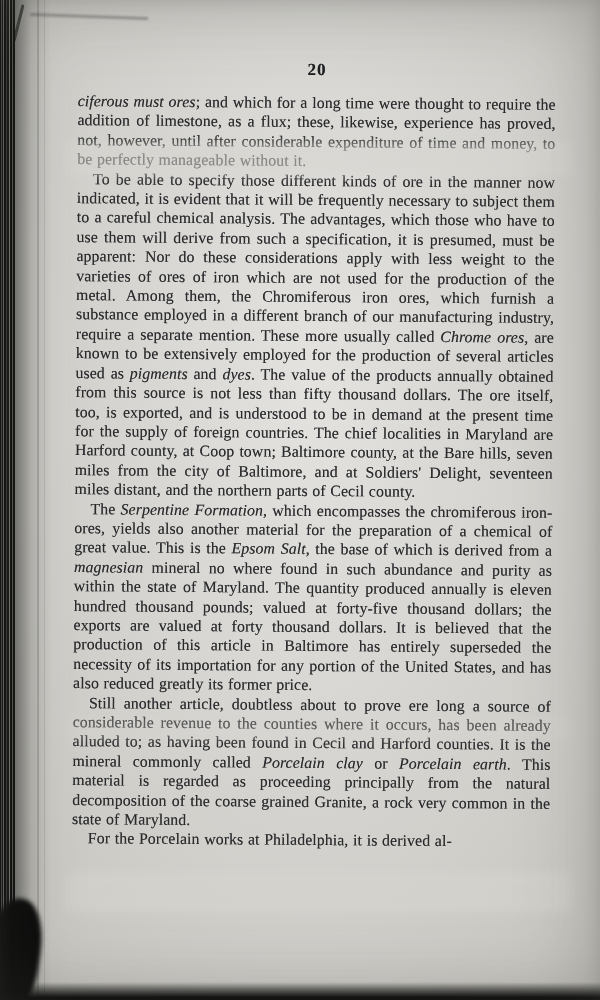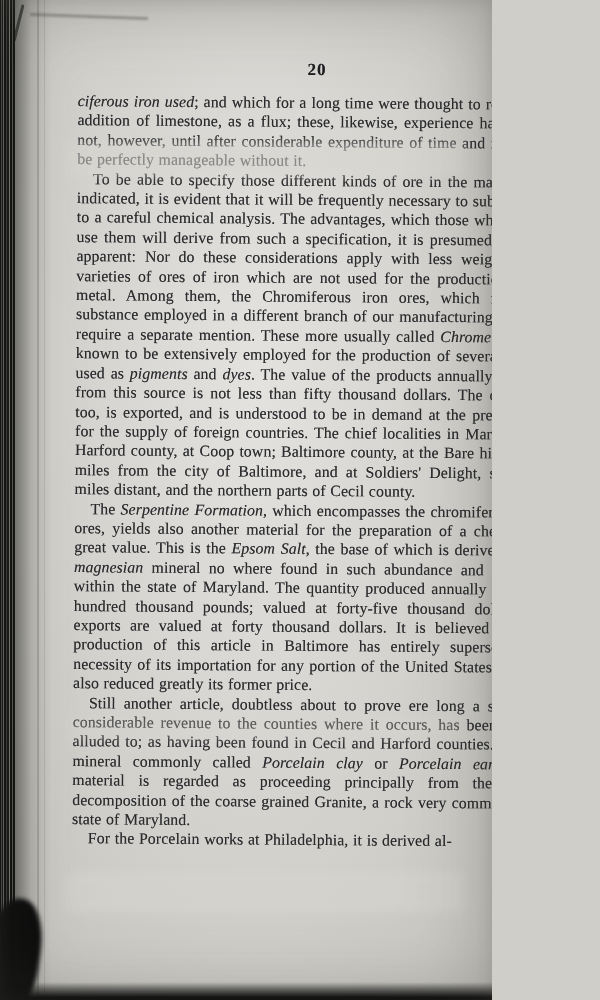--- a/index.html
+++ b/index.html
@@ -2,21 +2,21 @@
 <html lang="en"><head>
 <meta charset="utf-8">
 <style>
   html, body { margin: 0; padding: 0; }
   body {
     width: 600px; height: 1000px; overflow: hidden;
     background: #cfcec9;
     font-family: "Liberation Serif", "DejaVu Serif", serif;
   }
   .scan {
-    position: relative; width: 492px; height: 1000px; overflow: hidden;
+    position: relative; width: 600px; height: 1000px; overflow: hidden;
     background-color: #d7d6d1;
     background-image: radial-gradient(ellipse at 52% 38%, rgba(255,255,255,0.30), rgba(60,60,54,0.10) 90%);
     font-family: Liberation Serif, serif;
   }
   
   .binding {
     position: absolute; left: 0; top: 0; bottom: 0; width: 15px; z-index: 5;
     background: repeating-linear-gradient(90deg,
       #060606 0px, #060606 1px,
       #4a4a48 1px, #4a4a48 2px,
@@ -82,21 +82,21 @@
   <div class="binding-shadow"></div>
   <div class="crease-1"></div>
   <div class="crease-2"></div>
   <div class="scratch-top"></div>
   <div class="smudge-top"></div>
 
   <div class="sheet">
     <div class="pageno">20</div>
 
     <div class="body-text">
-      <p class="para noindent"><span class="it">ciferous iron used</span><span>; and which for a long time were thought to require the addition of limestone, as a flux; these, likewise, experience has proved, not, however, until after considerable expenditure of time and money, to be perfectly manageable without it.</span></p>
+      <p class="para noindent"><span class="it">ciferous must ores</span><span>; and which for a long time were thought to require the addition of limestone, as a flux; these, likewise, experience has proved, not, however, until after considerable expenditure of time and money, to be perfectly manageable without it.</span></p>
 
       <p class="para"><span>To be able to specify those different kinds of ore in the manner now indicated, it is evident that it will be frequently necessary to subject them to a careful chemical analysis. The advantages, which those who have to use them will derive from such a specification, it is presumed, must be apparent: Nor do these considerations apply with less weight to the varieties of ores of iron which are not used for the production of the metal. Among them, the Chromiferous iron ores, which furnish a substance employed in a different branch of our manufacturing industry, require a separate mention. These more usually called </span><span class="it">Chrome ores</span><span>, are known to be extensively employed for the production of several articles used as </span><span class="it">pigments</span><span> and </span><span class="it">dyes</span><span>. The value of the products annually obtained from this source is not less than fifty thousand dollars. The ore itself, too, is exported, and is understood to be in demand at the present time for the supply of foreign countries. The chief localities in Maryland are Harford county, at Coop town; Baltimore county, at the Bare hills, seven miles from the city of Baltimore, and at Soldiers' Delight, seventeen miles distant, and the northern parts of Cecil county.</span></p>
 
       <p class="para"><span>The </span><span class="it">Serpentine Formation</span><span>, which encompasses the chromiferous iron-ores, yields also another material for the preparation of a chemical of great value. This is the </span><span class="it">Epsom Salt</span><span>, the base of which is derived from a </span><span class="it">magnesian</span><span> mineral no where found in such abundance and purity as within the state of Maryland. The quantity produced annually is eleven hundred thousand pounds; valued at forty-five thousand dollars; the exports are valued at forty thousand dollars. It is believed that the production of this article in Baltimore has entirely superseded the necessity of its importation for any portion of the United States, and has also reduced greatly its former price.</span></p>
 
       <p class="para"><span>Still another article, doubtless about to prove ere long a source of considerable revenue to the counties where it occurs, has been already alluded to; as having been found in Cecil and Harford counties. It is the mineral commonly called </span><span class="it">Porcelain clay</span><span> or </span><span class="it">Porcelain earth</span><span>. This material is regarded as proceeding principally from the natural decomposition of the coarse grained Granite, a rock very common in the state of Maryland.</span></p>
 
       <p class="para"><span>For the Porcelain works at Philadelphia, it is derived al-</span></p>
     </div>
   </div>

